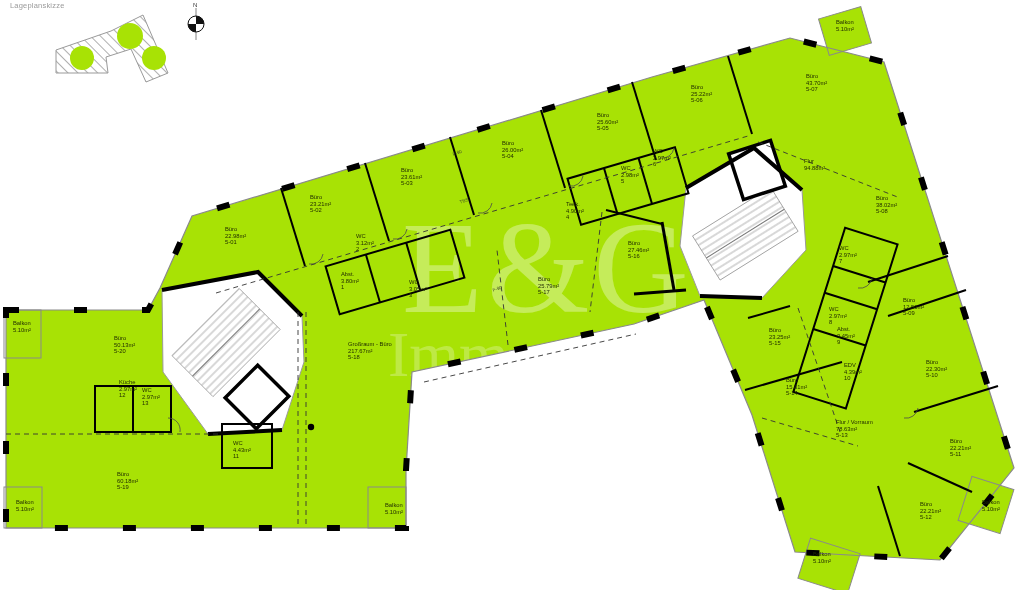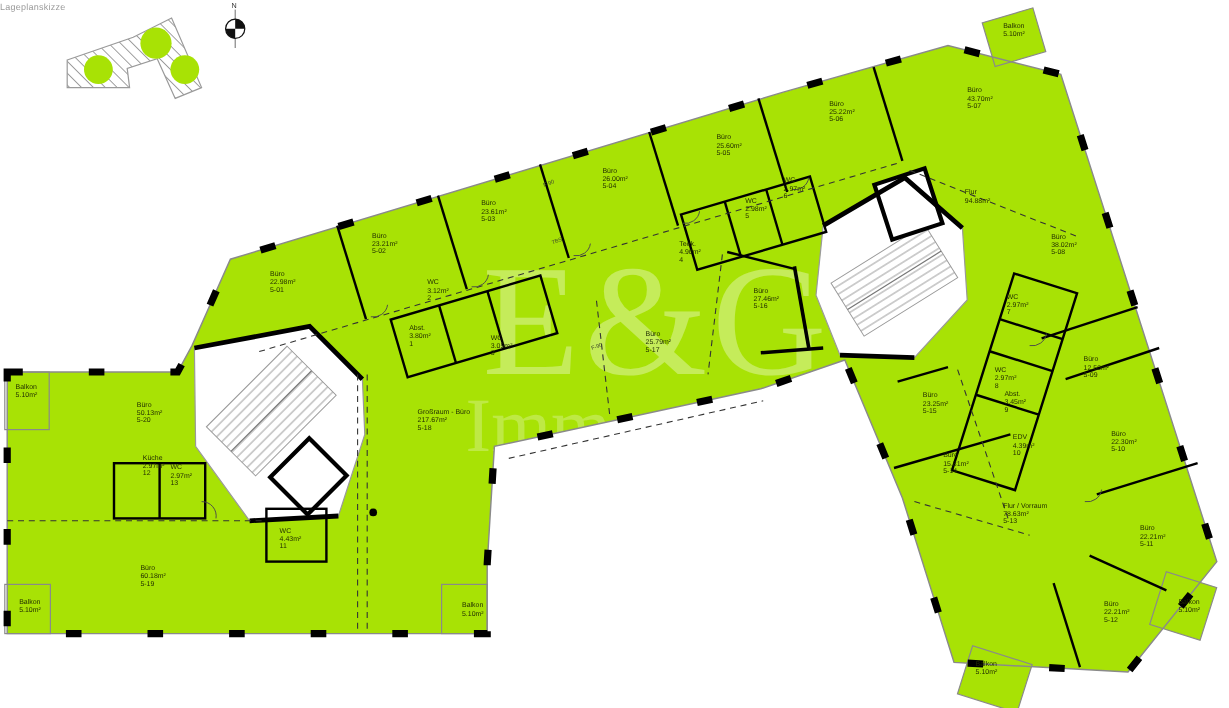--- a/index.html
+++ b/index.html
@@ -1,19 +1,19 @@
 <!DOCTYPE html>
 <html><head>
 <meta charset="utf-8">
 <style>
   html,body{margin:0;padding:0;background:#fff;}
   #stage{position:relative;width:1024px;height:590px;background:#ffffff;overflow:hidden;
          font-family:"Liberation Sans",sans-serif;}
   #plan-svg{position:absolute;left:0;top:0;}
-  #page-title{position:absolute;left:0;top:1px;font-size:7.5px;color:#9a9a9a;letter-spacing:.2px;}
+  #page-title{position:absolute;left:10px;top:1px;font-size:7.5px;color:#9a9a9a;letter-spacing:.2px;}
   #labels{position:absolute;left:0;top:0;width:1024px;height:590px;pointer-events:none;}
   .rl{position:absolute;font-size:5.8px;line-height:1.15;color:#1f2a02;white-space:nowrap;}
   .rl span{display:block;}
   .ann{position:absolute;font-size:4.6px;color:#44502a;transform-origin:0 0;white-space:nowrap;}
 </style>
 </head>
 <body>
 
 <div id="stage">
 

